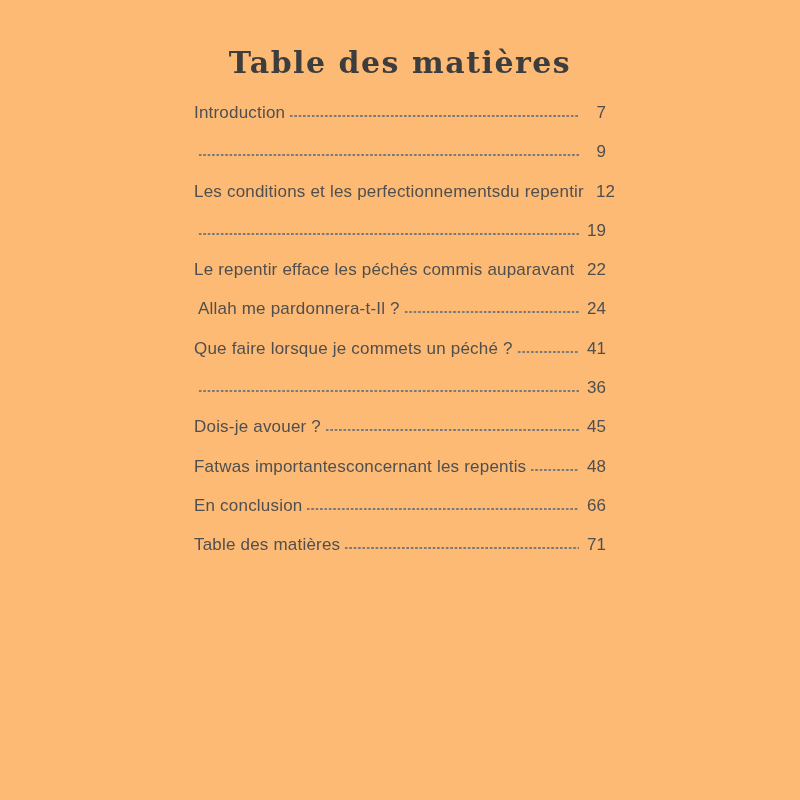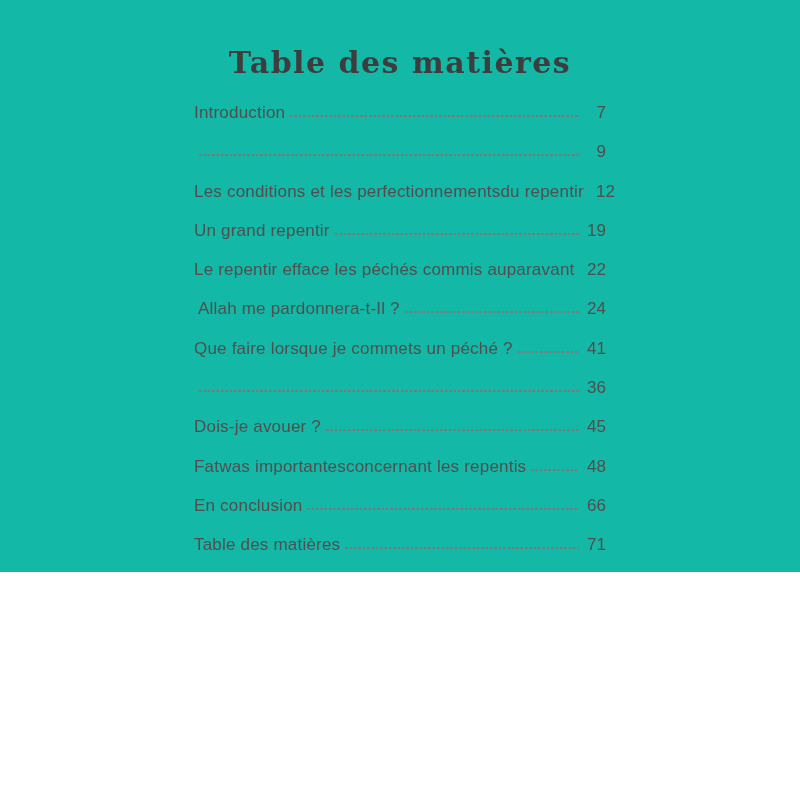--- a/index.html
+++ b/index.html
@@ -3,22 +3,22 @@
 <meta charset="utf-8">
 <style>
   html, body {
     margin: 0;
     padding: 0;
     background: #ffffff;
   }
   .document-page {
     position: relative;
     width: 800px;
-    height: 572px;
-    background: #14b8a6;
+    height: 800px;
+    background: #fdba74;
     overflow: hidden;
     font-family: "Liberation Sans", sans-serif;
   }
   .page-title {
     margin: 0;
     padding-top: 46px;
     text-align: center;
     font-family: "DejaVu Serif", serif;
     font-weight: bold;
     font-size: 30px;
@@ -77,21 +77,20 @@
     <span class="toc-page-num">9</span>
   </div>
 
   <div class="toc-row">
     <span class="toc-label">Les conditions et les perfectionnementsdu repentir</span>
     <span class="dot-leader"></span>
     <span class="toc-page-num">12</span>
   </div>
 
   <div class="toc-row">
-    <span class="toc-label">Un grand repentir</span>
     <span class="dot-leader"></span>
     <span class="toc-page-num">19</span>
   </div>
 
   <div class="toc-row">
     <span class="toc-label">Le repentir efface les péchés commis auparavant</span>
     <span class="dot-leader"></span>
     <span class="toc-page-num">22</span>
   </div>
 

